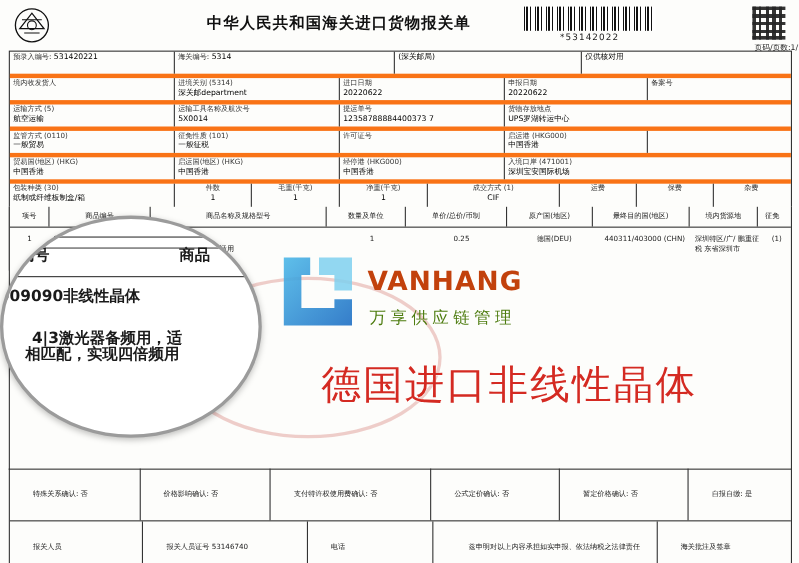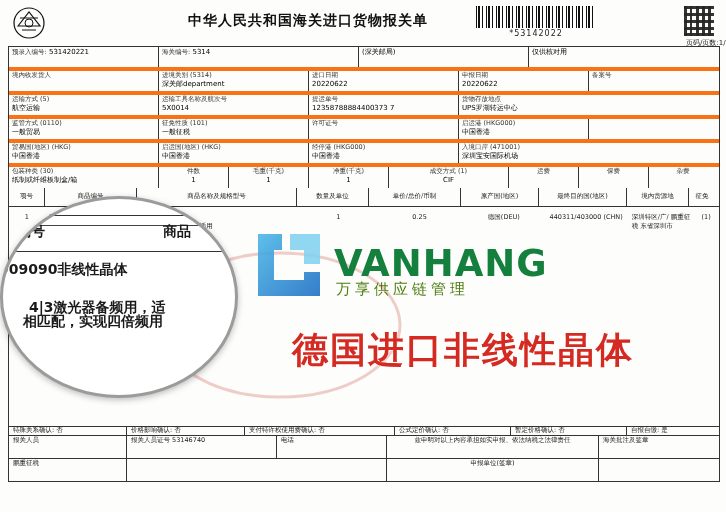--- a/index.html
+++ b/index.html
@@ -45,40 +45,40 @@
   
   .bigblank{position:absolute;left:8px;top:188px;width:710px;height:238px;border:1px solid #333;border-top:none;background:#fdfdfb;}
   .colhdr{display:flex;border-bottom:1px solid #333;height:18px;}
   .colhdr div{border-right:1px solid #333;font-size:6.5px;text-align:center;padding-top:4px;box-sizing:border-box;}
   .colhdr div:last-child{border-right:none;}
 
   
   .bottom{position:absolute;left:8px;top:426px;width:710px;border:1px solid #333;border-top:none;}
   .brow{display:flex;border-bottom:1px solid #333;}
   .brow:last-child{border-bottom:none;}
-  .bcell{border-right:1px solid #333;padding:0 4px;font-size:6.5px;box-sizing:border-box;}
+  .bcell{border-right:1px solid #333;padding:19px 4px;font-size:6.5px;box-sizing:border-box;margin-left:17px;}
   .bcell:last-child{border-right:none;}
 
   
   .loupe{
     position:absolute;left:0px;top:196px;width:232px;height:196px;
     border:3px solid #9b9b9b;border-radius:50%;
     background:#ffffff;overflow:hidden;box-shadow:0 2px 6px rgba(0,0,0,.25);
   }
   .loupe .lrow{position:absolute;left:0;width:232px;border-bottom:1px solid #444;}
   .loupe-hdr{top:30px;height:26px;}
 
   
   .logo-wrap{position:absolute;left:252px;top:228px;width:330px;height:84px;}
   .logo-mark{position:absolute;left:0;top:0;width:74px;height:74px;}
-  .logo-text{position:absolute;left:82px;top:14px;font-size:37px;font-weight:bold;color:#15803d;letter-spacing:1px;}
+  .logo-text{position:absolute;left:82px;top:14px;font-size:24px;font-weight:bold;color:#c2410c;letter-spacing:1px;}
   .logo-sub{position:absolute;left:84px;top:52px;font-size:15px;color:#4d7c0f;letter-spacing:4px;}
   .big-red{
     position:absolute;left:243px;top:326px;width:440px;text-align:center;
-    font-size:36px;font-weight:bold;color:#d42a22;letter-spacing:2px;
+    font-size:36px;font-weight:normal;color:#d42a22;letter-spacing:2px;
     text-shadow:0 1px 0 rgba(255,255,255,.6);
   }
   .stamp{position:absolute;left:150px;top:240px;width:260px;height:170px;border:0;}
 </style>
 </head>
 <body>
 
 <div class="sheet">
 
   <div class="hdr">

